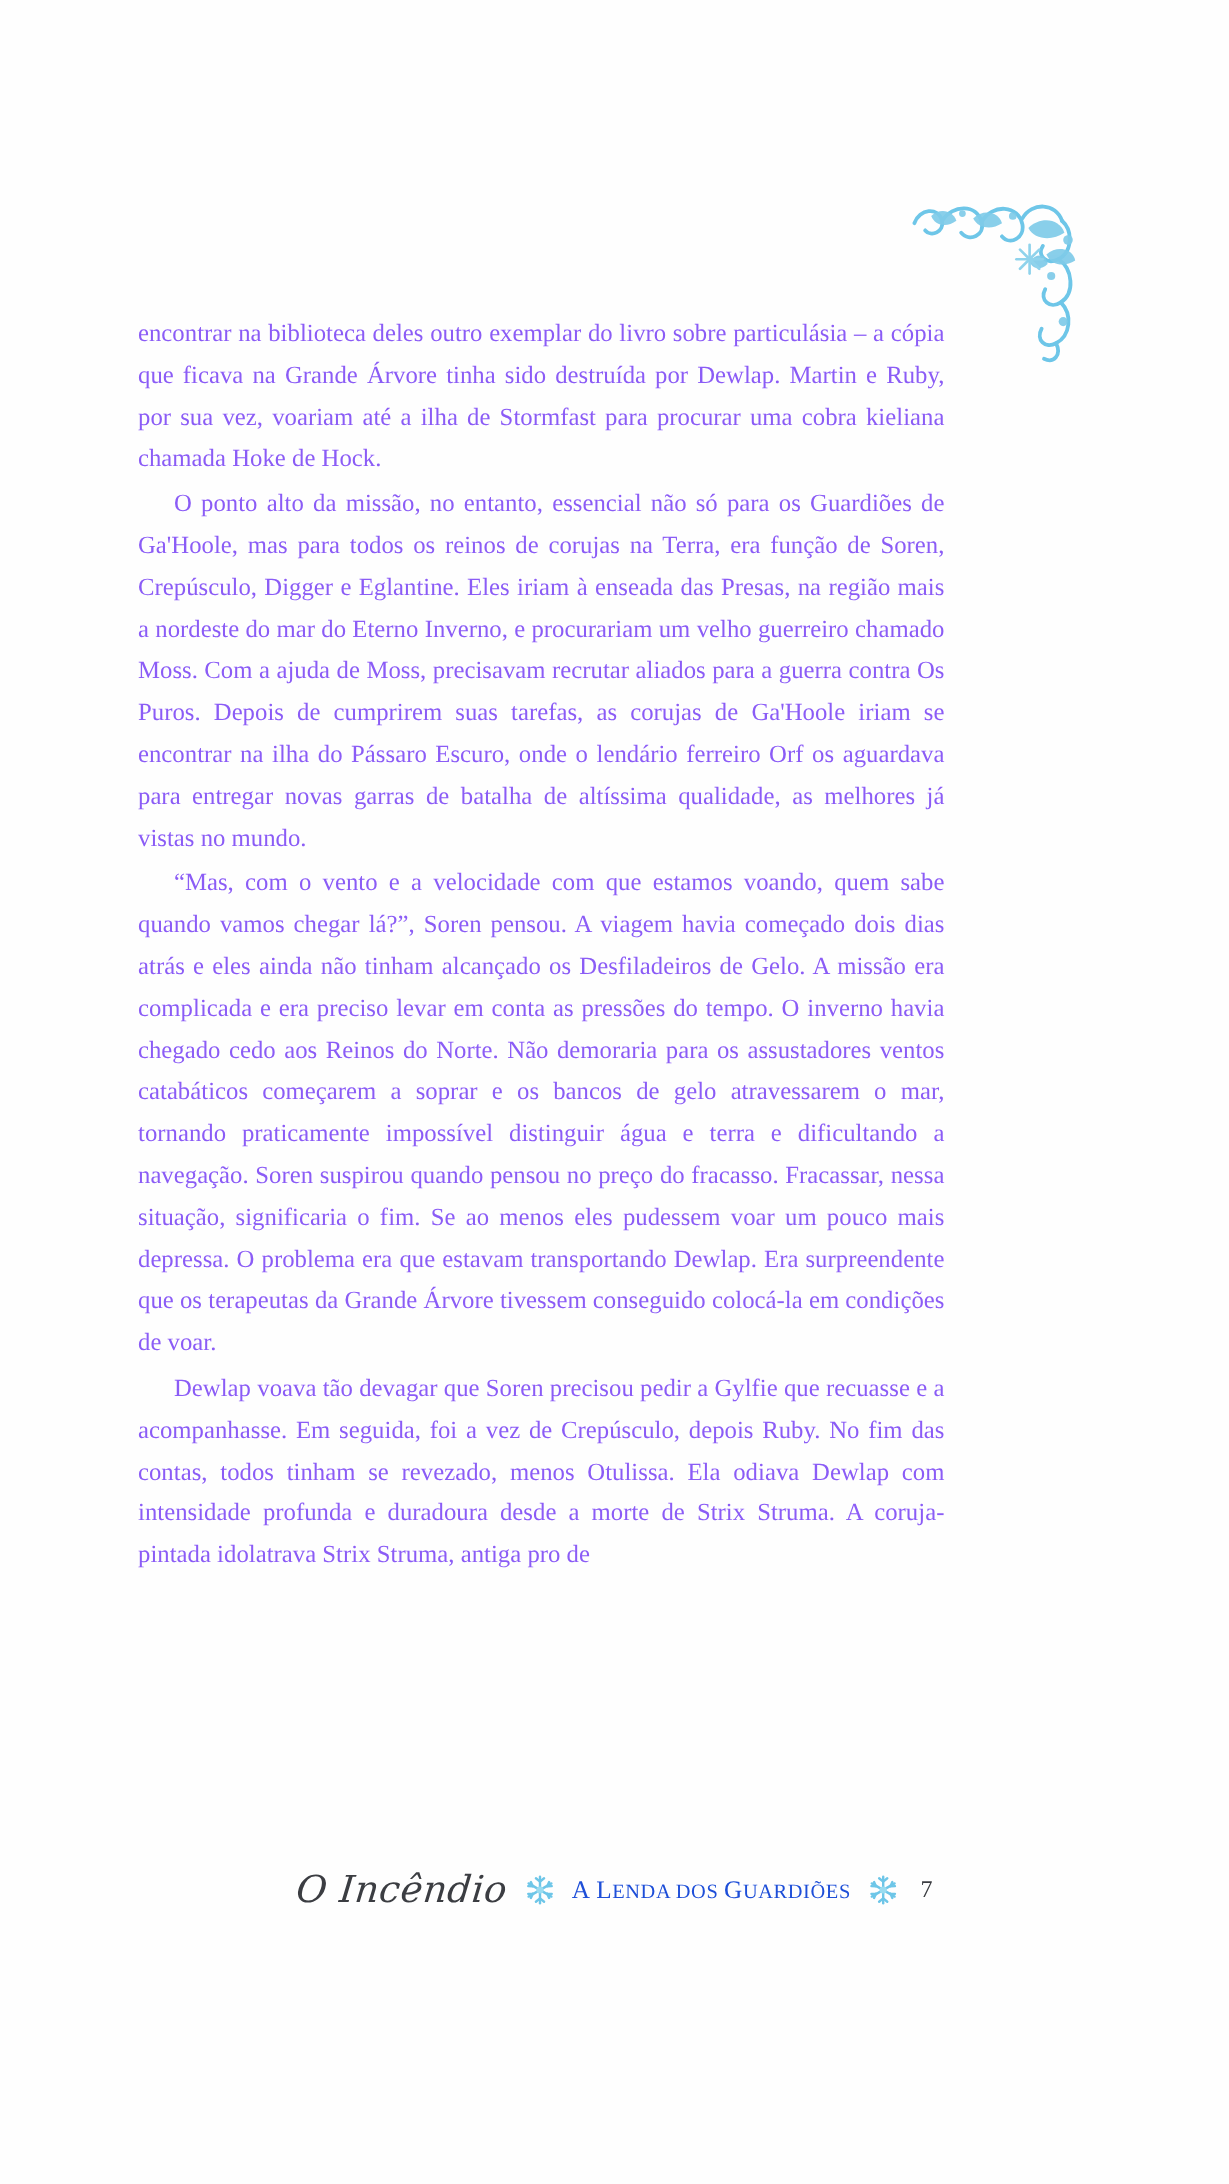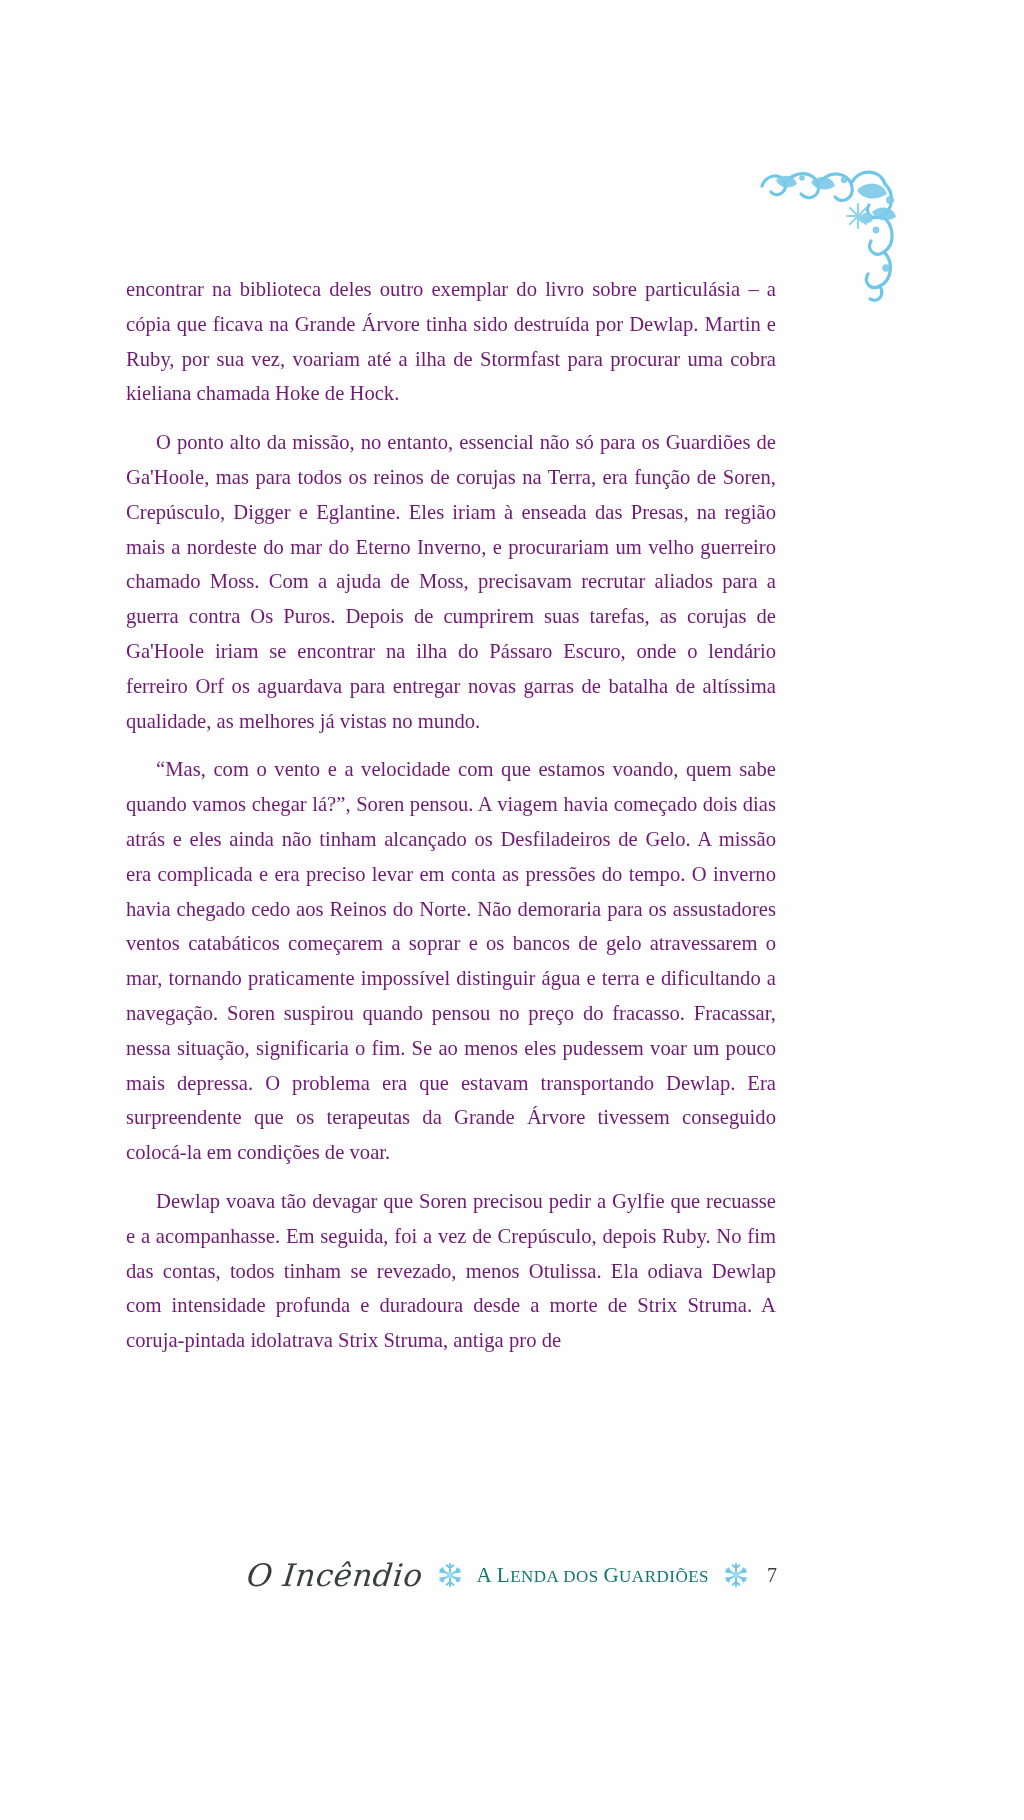--- a/index.html
+++ b/index.html
@@ -33,22 +33,22 @@
 
   
   #text-body {
     position: absolute;
     left: 112px;
     top: 258px;
     width: 678px;
   }
 
   .para {
-    margin: 14px;
-    color: #701a75;
+    margin: 3px;
+    color: #8b5cf6;
     font-size: 20.6px;
     line-height: 34.8px;
     text-align: justify;
     text-justify: inter-word;
     letter-spacing: 0.02px;
     -webkit-font-smoothing: antialiased;
   }
   .para + .para {
     text-indent: 30px;
     font-family: Liberation Serif, serif;
@@ -79,21 +79,21 @@
     transform: skewX(-6deg);
   }
   .snowflake-sep {
     width: 30px;
     height: 30px;
     flex: 0 0 auto;
   }
   #footer-series-title {
     font-family: "Liberation Serif", "DejaVu Serif", serif;
     font-size: 17px;
-    color: #0f766e;
+    color: #1d4ed8;
     letter-spacing: 0.5px;
     line-height: 1;
   }
   #footer-series-title .cap {
     font-size: 21px;
   }
   #footer-page-number {
     font-family: "Liberation Serif", "DejaVu Serif", serif;
     font-size: 20px;
     color: #3b3d42;

